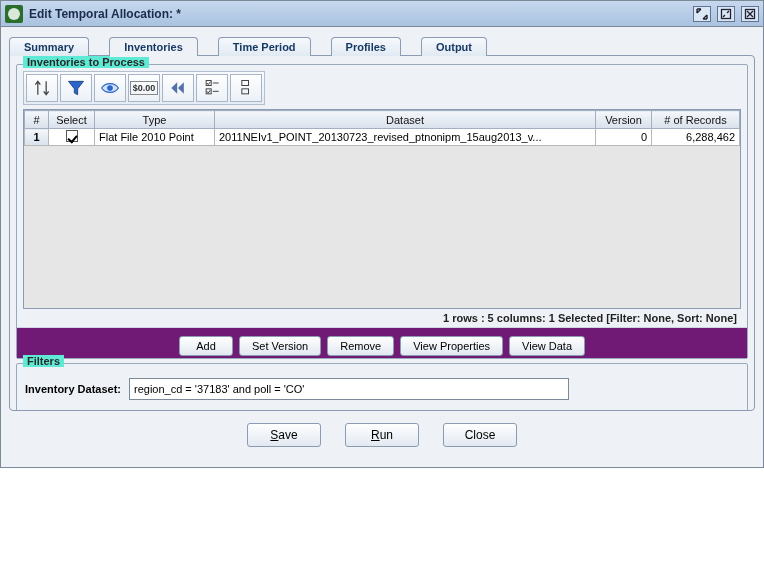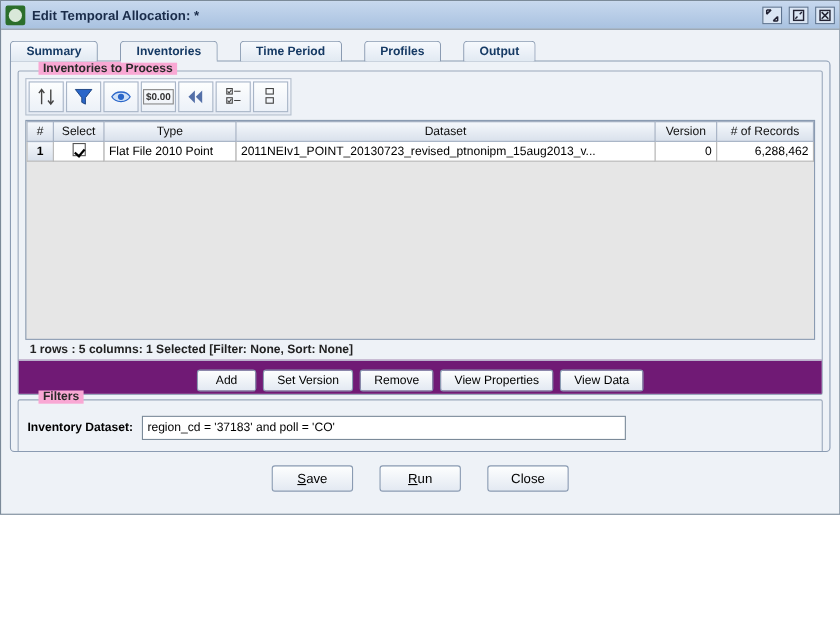--- a/index.html
+++ b/index.html
@@ -115,22 +115,22 @@
     border: 1px solid #9aa8bb;
     border-radius: 2px;
     padding: 6px 6px 8px 6px;
     position: relative;
     margin-top: 4px;
   }
   .fieldset:first-child { margin-top: 2px; }
   .fieldset > .legend {
     position: absolute;
     top: -9px;
-    left: 18px;
-    background: #f9a8d4;
+    left: 6px;
+    background: #5eead4;
     padding: 0 4px;
     font-size: 11px;
     font-weight: bold;
     color: #2a2a2a;
   }
   .fieldset.inventories { flex: 1; display: flex; flex-direction: column; }
   
   .toolbar {
     display: flex;
     gap: 2px;
@@ -201,20 +201,21 @@
     width: 7px; height: 4px;
     border-left: 2px solid #000;
     border-bottom: 2px solid #000;
     transform: rotate(-50deg);
   }
   .status {
     padding: 3px 4px;
     font-weight: bold;
     font-size: 11px;
     color: #222;
+    text-align: right;
   }
   
   .btn-row {
     display: flex;
     gap: 6px;
     justify-content: center;
     padding: 8px 0 2px 0;
     background: #701a75;
     border-top: 1px solid #cdd6e2;
     margin: 0 -6px -8px -6px;

